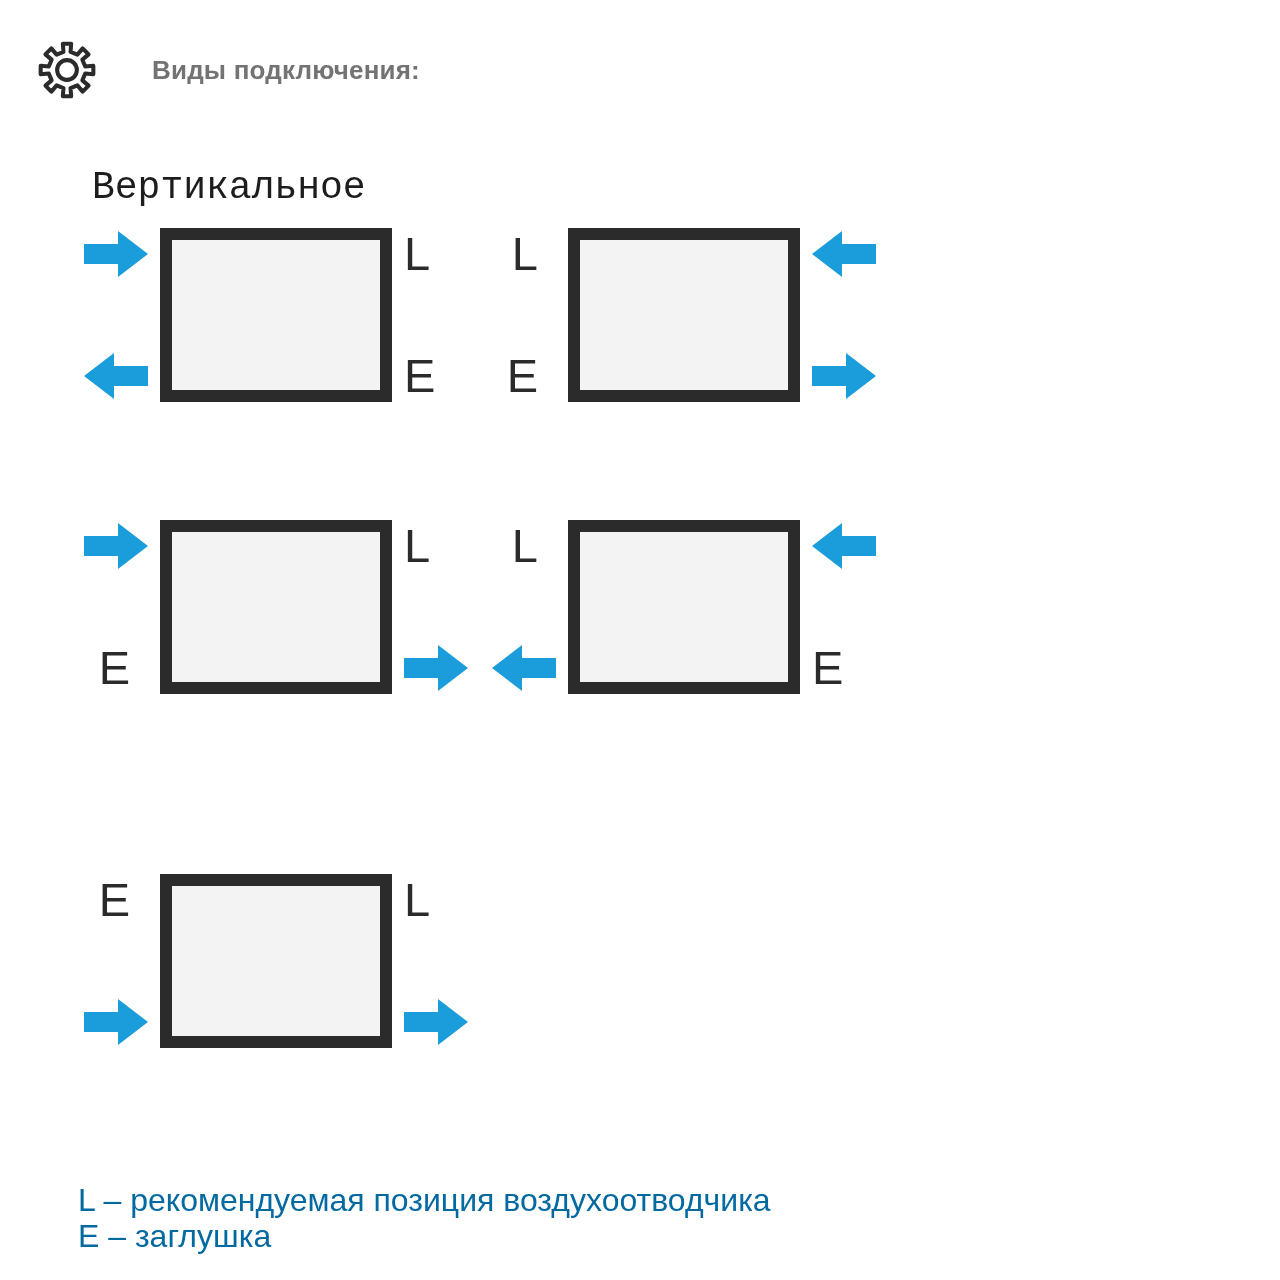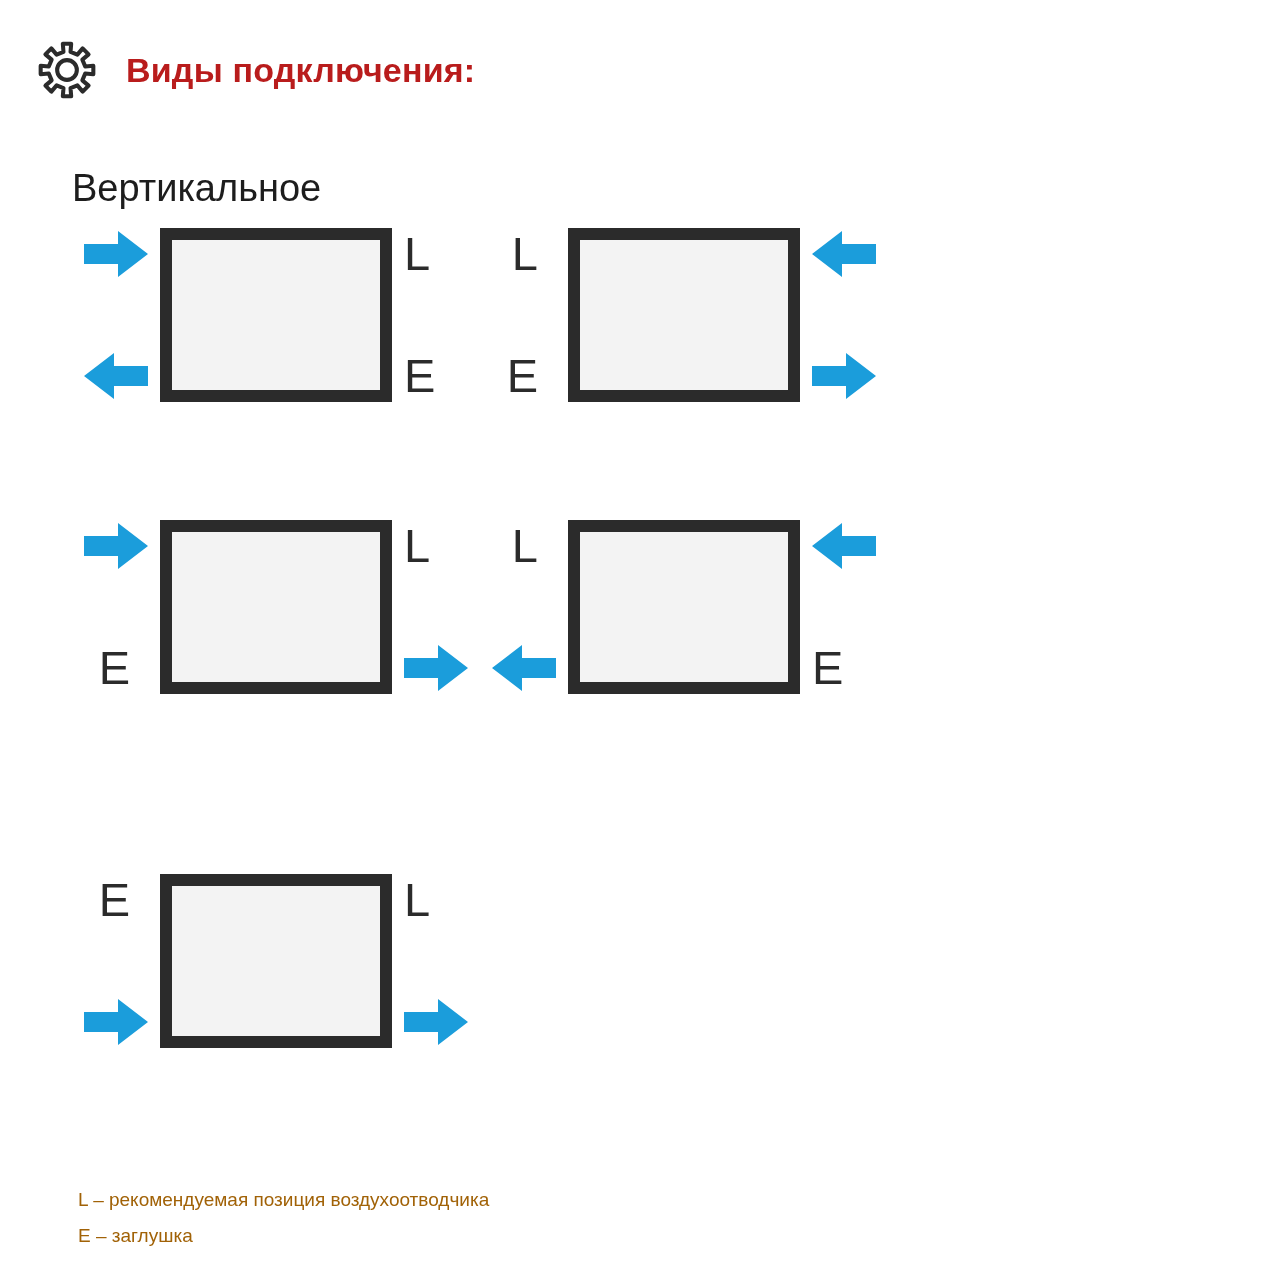--- a/index.html
+++ b/index.html
@@ -4,42 +4,42 @@
 <style>
   html,body{margin:0;padding:0;}
   body{
     width:1280px;height:1280px;position:relative;background:#ffffff;
     font-family:"Liberation Sans",sans-serif;overflow:hidden;
     -webkit-font-smoothing:antialiased;
   }
   .header{position:absolute;top:40px;left:38px;display:flex;align-items:center;}
   .gear{width:58px;height:60px;flex:0 0 auto;}
   .gear path,.gear circle{fill:none;stroke:var(--frame);stroke-width:7;stroke-linejoin:round;}
-  .page-title{margin-left:30px;font-size:34px;font-weight:700;color:#b91c1c;letter-spacing:.2px;}
+  .page-title{margin-left:56px;font-size:26px;font-weight:700;color:#737373;letter-spacing:.2px;}
 
   .section{position:absolute;left:72px;}
   #section-0{top:166px;}
   #section-1{top:520px;}
   #section-2{top:874px;}
-  .section-label{font-size:38px;line-height:44px;color:#1d1d1d;margin:0 0 18px 0;font-weight:400;}
+  .section-label{font-size:38px;line-height:44px;color:#1d1d1d;margin:0 0 18px 20px;font-weight:400;font-family:Liberation Mono, monospace;}
 
   .diagram-row{display:flex;}
   .diagram{display:flex;}
   .radiator{width:208px;height:150px;border:12px solid var(--frame);background:var(--fill);}
   .slot-col{width:88px;height:174px;display:flex;flex-direction:column;justify-content:space-between;}
   .slot{height:52px;display:flex;align-items:center;}
   .col-left .slot{justify-content:flex-end;padding-right:12px;}
   .col-right .slot{justify-content:flex-start;padding-left:12px;}
   .port-label{font-size:47px;line-height:50px;color:#2b2b2b;}
   .col-left .port-label{margin-right:18px;}
   .arrow{display:block;}
   .arrow path{fill:var(--arrow);}
   .arrow-left{transform:scaleX(-1);}
 
-  .legend{position:absolute;left:78px;top:1182px;font-size:19px;line-height:36px;color:#a16207;}
+  .legend{position:absolute;left:78px;top:1182px;font-size:32px;line-height:36px;color:#0369a1;}
 </style>
 </head>
 <body>
 
 <div class="header">
   <svg class="gear" viewBox="0 0 100 100" aria-hidden="true">
     <path d="M81.4,43.9 L95.4,42.8 L95.4,57.2 L81.4,56.1 L76.5,67.9 L87.2,77 L77,87.2 L67.9,76.5 L56.1,81.4 L57.2,95.4 L42.8,95.4 L43.9,81.4 L32.1,76.5 L23,87.2 L12.8,77 L23.5,67.9 L18.6,56.1 L4.6,57.2 L4.6,42.8 L18.6,43.9 L23.5,32.1 L12.8,23 L23,12.8 L32.1,23.5 L43.9,18.6 L42.8,4.6 L57.2,4.6 L56.1,18.6 L67.9,23.5 L77,12.8 L87.2,23 L76.5,32.1 Z"></path>
     <circle cx="50" cy="50" r="17"></circle>
   </svg>
   <div class="page-title">Виды подключения:</div>

